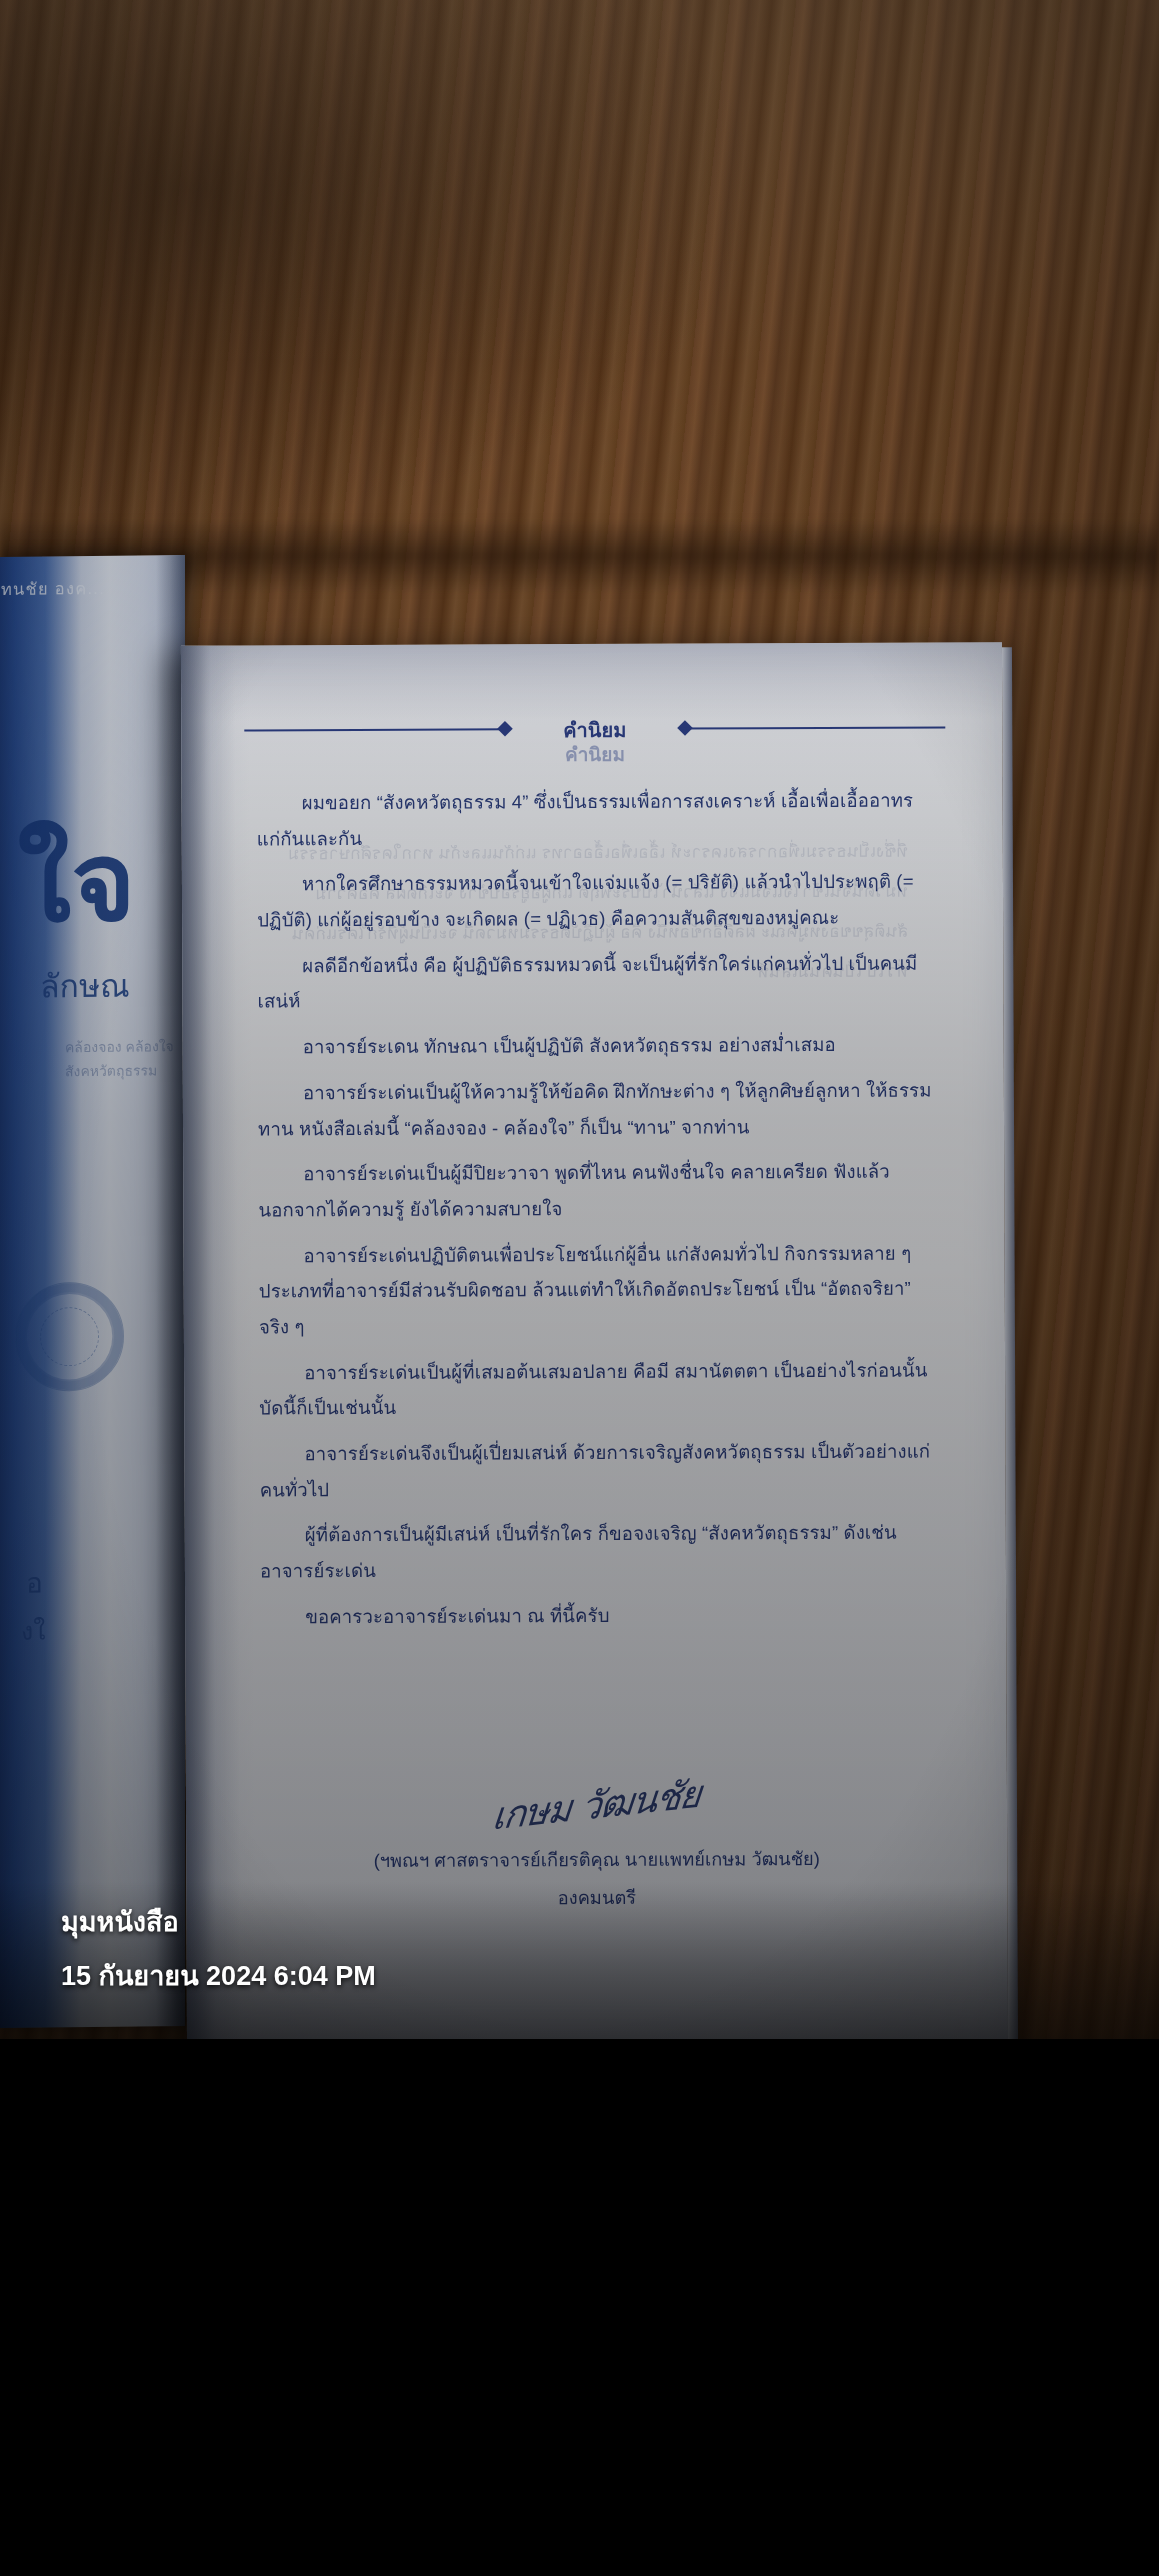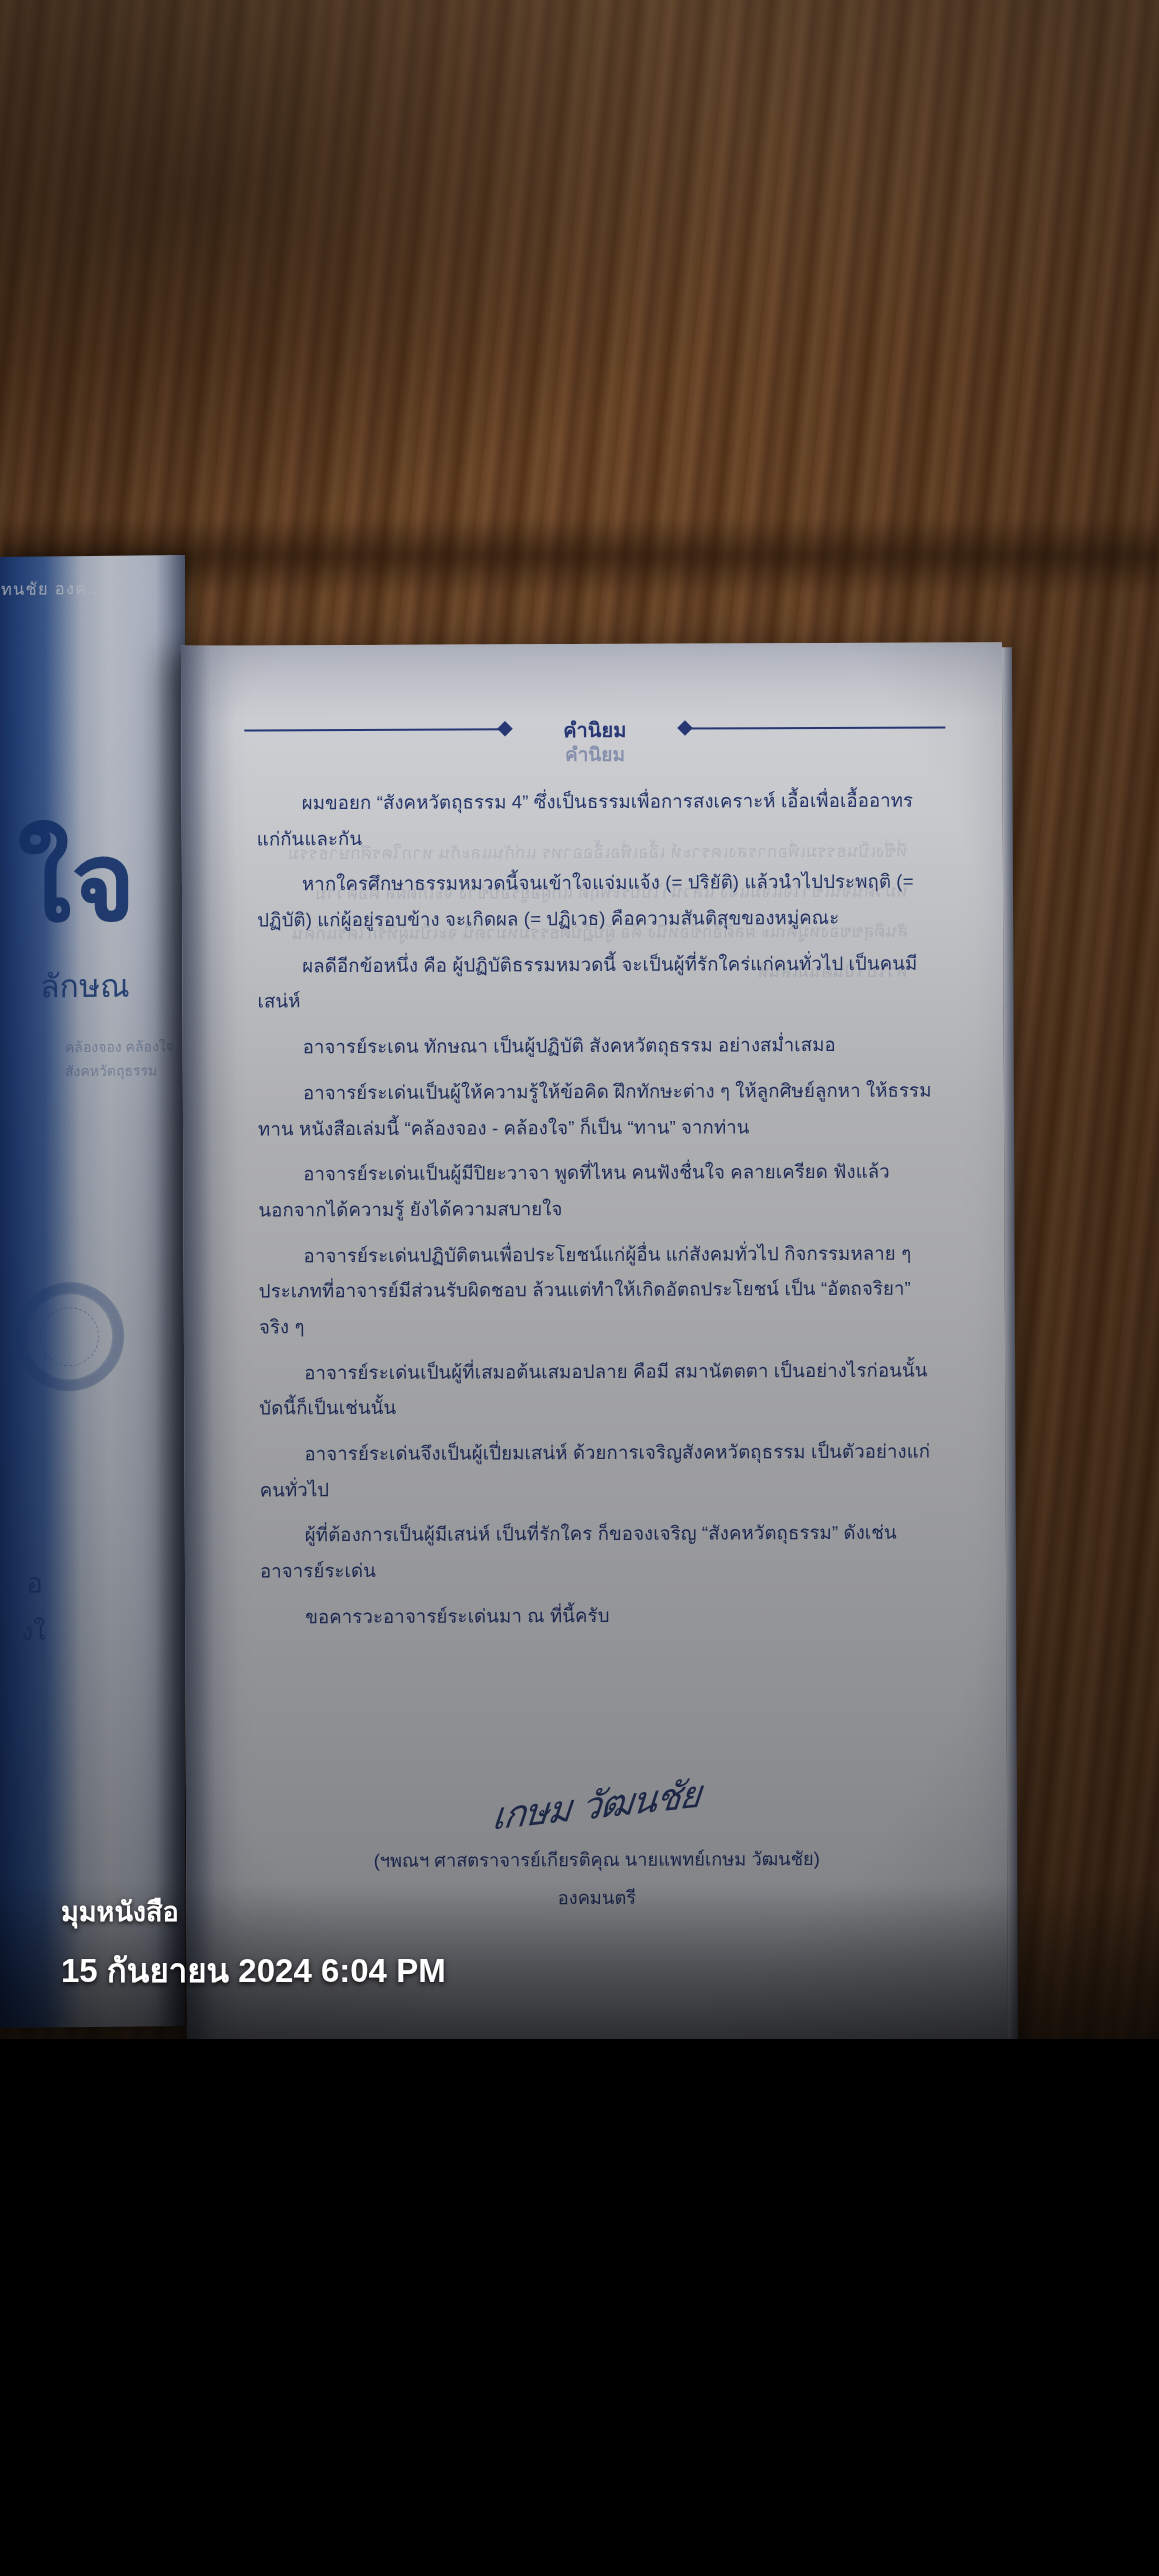--- a/index.html
+++ b/index.html
@@ -297,21 +297,21 @@
     bottom: 42px;
     color: #ffffff;
     text-shadow: 0 1.9px 5px rgba(0,0,0,0.85);
   }
   #stamp-text .line1 {
     font-size: 27px;
     font-weight: bold;
     margin-bottom: 11.4px;
   }
   #stamp-text .line2 {
-    font-size: 33px;
+    font-size: 27px;
     font-weight: bold;
   }
   .vignette {
     position: absolute;
     inset: 0;
     background: radial-gradient(ellipse 947px 1515px at 568px 1263px, rgba(0,0,0,0) 50%, rgba(0,0,0,0.40) 100%);
     pointer-events: none;
   }
 </style>
 </head>

